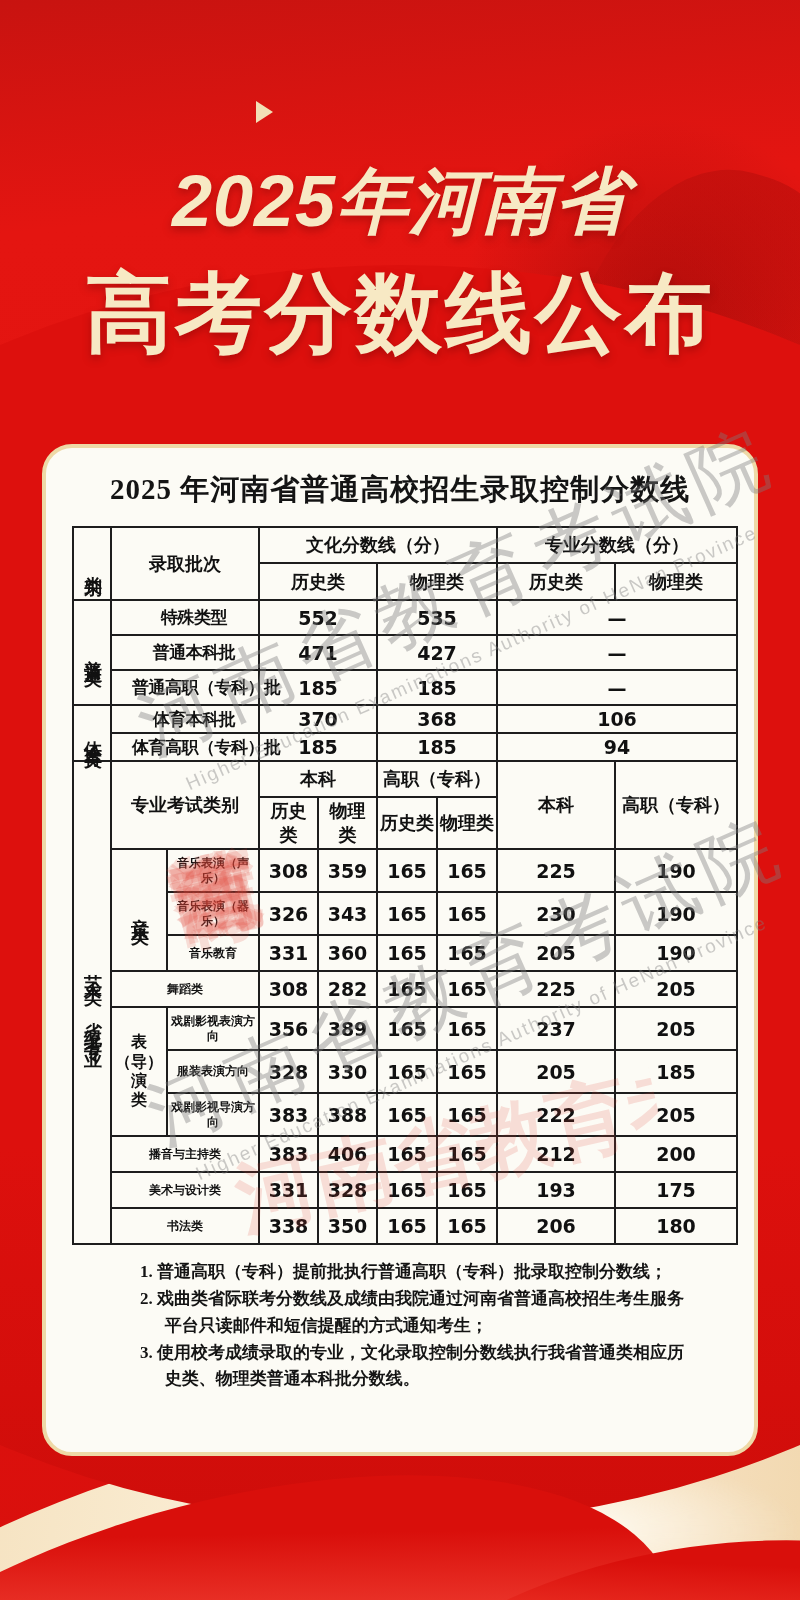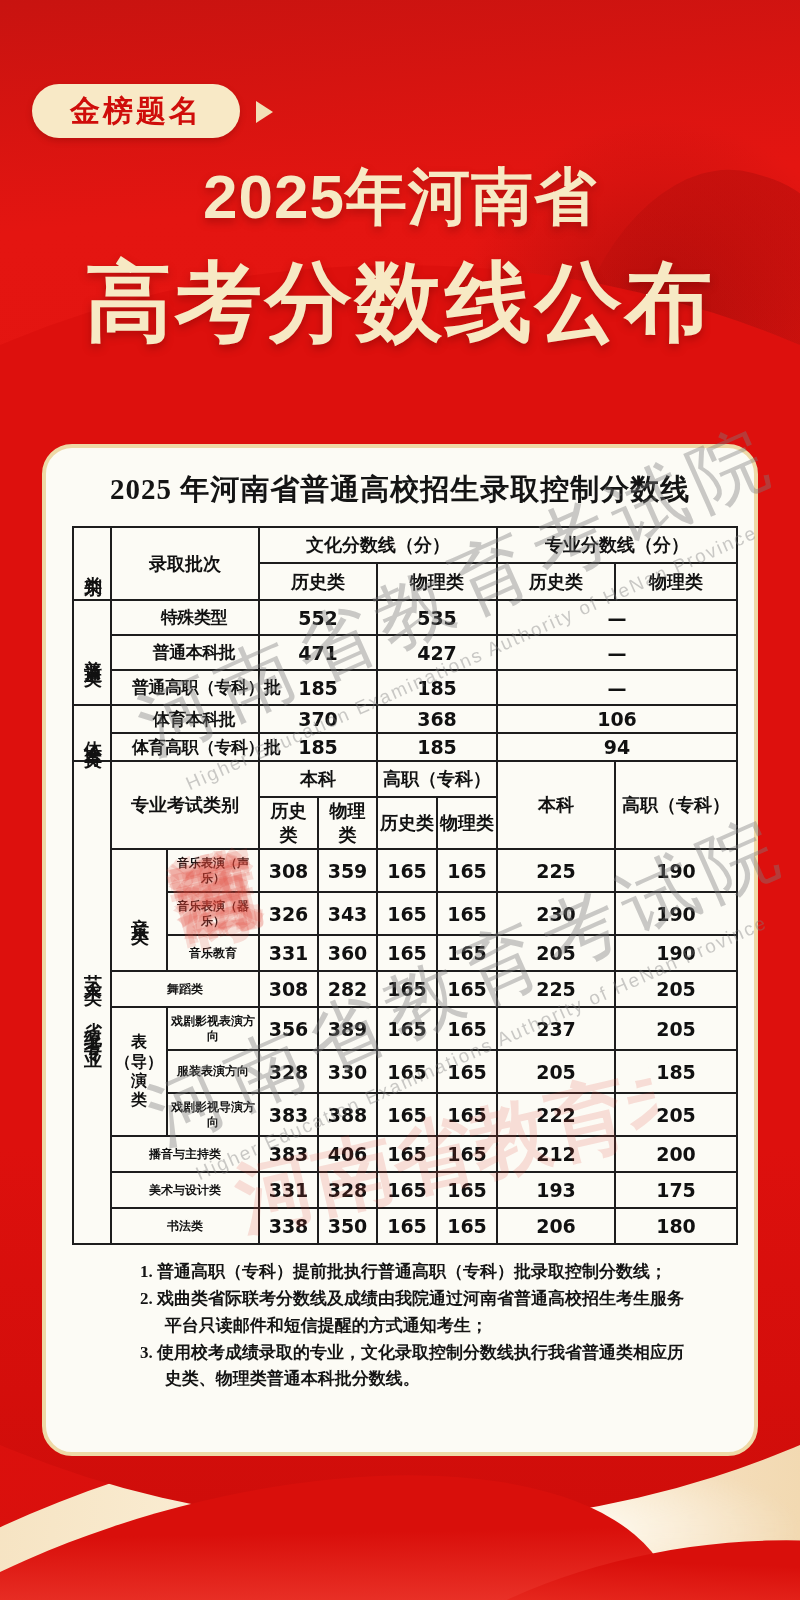--- a/index.html
+++ b/index.html
@@ -46,21 +46,21 @@
   .badge { position:absolute; left:32px; top:84px; width:208px; height:54px; border-radius:27px;
     background:#f8e9c6; display:flex; align-items:center; justify-content:center;
     box-shadow:0 3px 6px rgba(90,0,0,.25); }
   .badge-label { font-size:30px; font-weight:900; color:#cf0d0a; letter-spacing:3px; }
   .badge-arrow { position:absolute; left:256px; top:101px; width:0; height:0;
     border-left:17px solid #f2e0b6; border-top:11px solid transparent; border-bottom:11px solid transparent; }
 
   
   .main-title { position:absolute; left:0; right:0; top:164px; text-align:center; color:#f7e9c4;
     font-weight:900; text-shadow:0 4px 8px rgba(90,0,0,.35); }
-  .main-title .l1 { font-size:62px; line-height:1.05; letter-spacing:1px; }
+  .main-title .l1 { font-size:72px; line-height:1.05; letter-spacing:1px;font-style:italic; }
   .main-title .l2 { font-size:87px; line-height:1.22; letter-spacing:3px;margin-top:20px; }
 
   
   .card { position:absolute; left:42px; top:444px; width:716px; height:1012px;
     background:#fcfbf5; border:4px solid #eed9a7; border-radius:30px; padding:14px 26px 0; }
   .card-title { text-align:center; font-family:"Liberation Serif", serif; font-weight:700;
     font-size:29px; color:#141414; letter-spacing:1px; margin-top:8px; }
 
   
   table.score { border-collapse:collapse; width:100%; table-layout:fixed; margin-top:16px; }
@@ -105,23 +105,20 @@
 
   <div class="waves">
     <div class="w-side-streak"></div>
     <div class="w-cream"></div>
     <div class="w-glow"></div>
     <div class="w-red-top"></div>
     <div class="w-red-bl"></div>
     <div class="w-red-br"></div>
   </div>
 
-  <div class="badge">
-    <span class="badge-label">金榜题名</span>
-  </div>
   <div class="badge-arrow"></div>
 
   <div class="main-title">
     <div class="l1">2025年河南省</div>
     <div class="l2">高考分数线公布</div>
   </div>
 
   <div class="card">
     <div class="card-title">2025 年河南省普通高校招生录取控制分数线</div>
 

